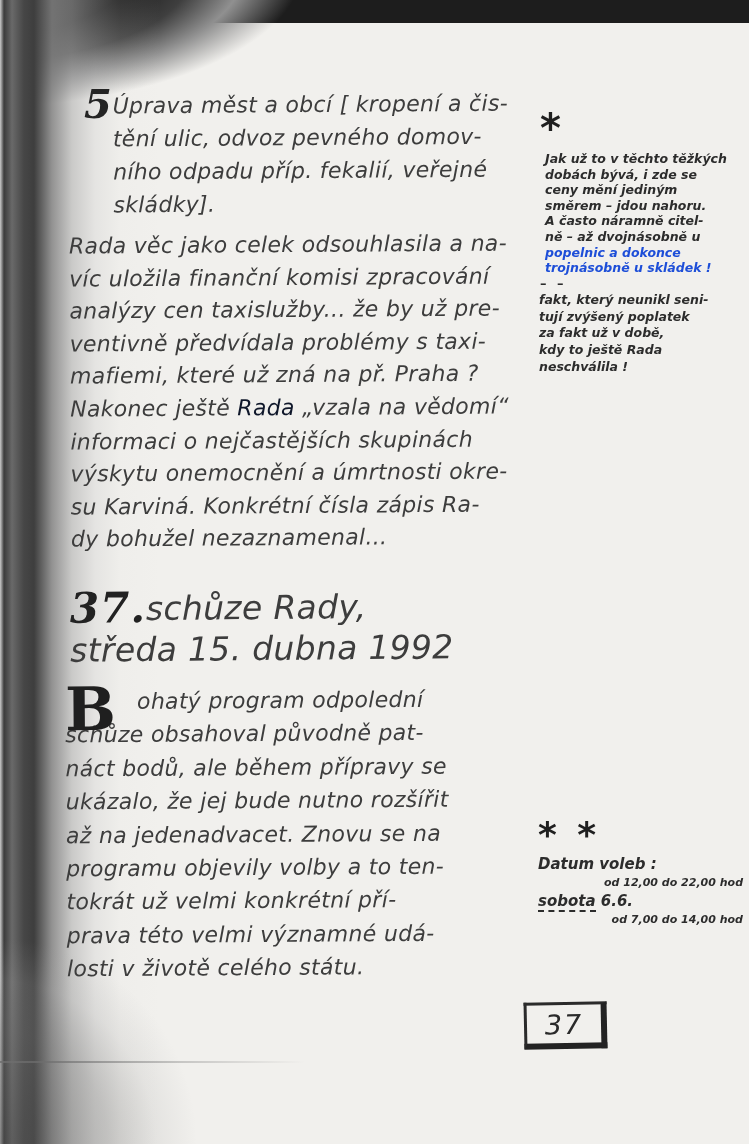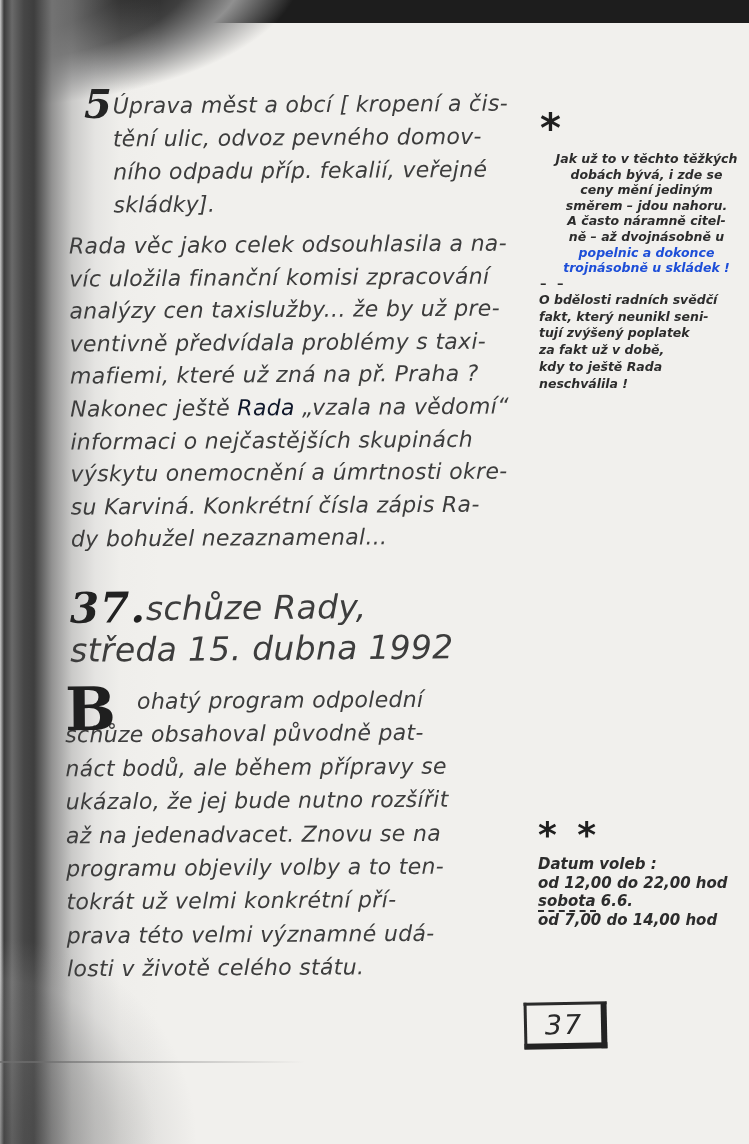--- a/index.html
+++ b/index.html
@@ -44,30 +44,30 @@
   .para-bohaty{position:absolute;left:66px;top:684px;line-height:33.4px;transform:rotate(-.4deg);}
   .dropcap{position:absolute;left:0;top:-4px;font-family:"DejaVu Serif",serif;
     font-weight:bold;font-size:60px;line-height:56px;color:#1f1f1f;font-style:normal;}
   .para-bohaty .first{margin-left:72px;}
 
   
   .note{color:#2c2c2c;font-weight:bold;font-style:italic;letter-spacing:0;}
   .note1{position:absolute;left:538px;top:114px;width:210px;}
   .asterisk{font-style:normal;font-weight:bold;color:#1f1f1f;line-height:.7;}
   .note1 .asterisk{font-size:40px;margin-left:2px;}
-  .note1 .part1{margin-top:9px;font-size:12.5px;line-height:15.6px;margin-left:7px;text-align:center;}
+  .note1 .part1{margin-top:9px;font-size:12.5px;line-height:15.6px;margin-left:7px;}
   .note1 .sep{font-size:13px;line-height:13px;letter-spacing:3px;margin-top:1px;margin-left:2px;font-style:normal;}
   .note1 .part2{margin-top:2px;font-size:12.5px;line-height:16.8px;margin-left:1px;}
   .emph{font-weight:900;color:#1d4ed8;}
 
   .note2{position:absolute;left:538px;top:822px;width:205px;}
   .note2 .asterisk{font-size:36px;letter-spacing:4px;}
   .note2 .t{font-size:15px;line-height:19px;margin-top:8px;}
   .note2 .d{font-size:15px;line-height:19px;}
-  .note2 .h{font-size:15px;line-height:18px;font-weight:bold;}
+  .note2 .h{font-size:11px;line-height:18px;font-weight:bold;text-align:right;}
   .dashed-u{border-bottom:2px dashed #2c2c2c;padding-bottom:0;}
 
   
   .pnum-box{position:absolute;left:524px;top:1002px;width:74px;height:38px;
     border-top:3px solid #2b2b2b;border-left:3px solid #2b2b2b;
     border-right:6px solid #232323;border-bottom:6px solid #232323;
     transform:rotate(-1.2deg);display:flex;align-items:center;justify-content:center;}
   .pnum{font-style:italic;font-size:27px;color:#2a2a2a;letter-spacing:2px;}
 </style>
 </head>
@@ -131,21 +131,20 @@
       <div class="line">dobách bývá, i zde se</div>
       <div class="line">ceny mění jediným</div>
       <div class="line">směrem – jdou nahoru.</div>
       <div class="line">A často náramně citel-</div>
       <div class="line">ně – až dvojnásobně u</div>
       <div class="line emph">popelnic a dokonce</div>
       <div class="line emph">trojnásobně u skládek !</div>
     </div>
     <div class="sep">– –</div>
     <div class="part2">
-      <div class="line">O bdělosti radních svědčí</div>
       <div class="line">fakt, který neunikl seni-</div>
       <div class="line">tují zvýšený poplatek</div>
       <div class="line">za fakt už v době,</div>
       <div class="line">kdy to ještě Rada</div>
       <div class="line">neschválila !</div>
     </div>
   </div>
 
   <div class="note2 note">
     <div class="asterisk">* *</div>

